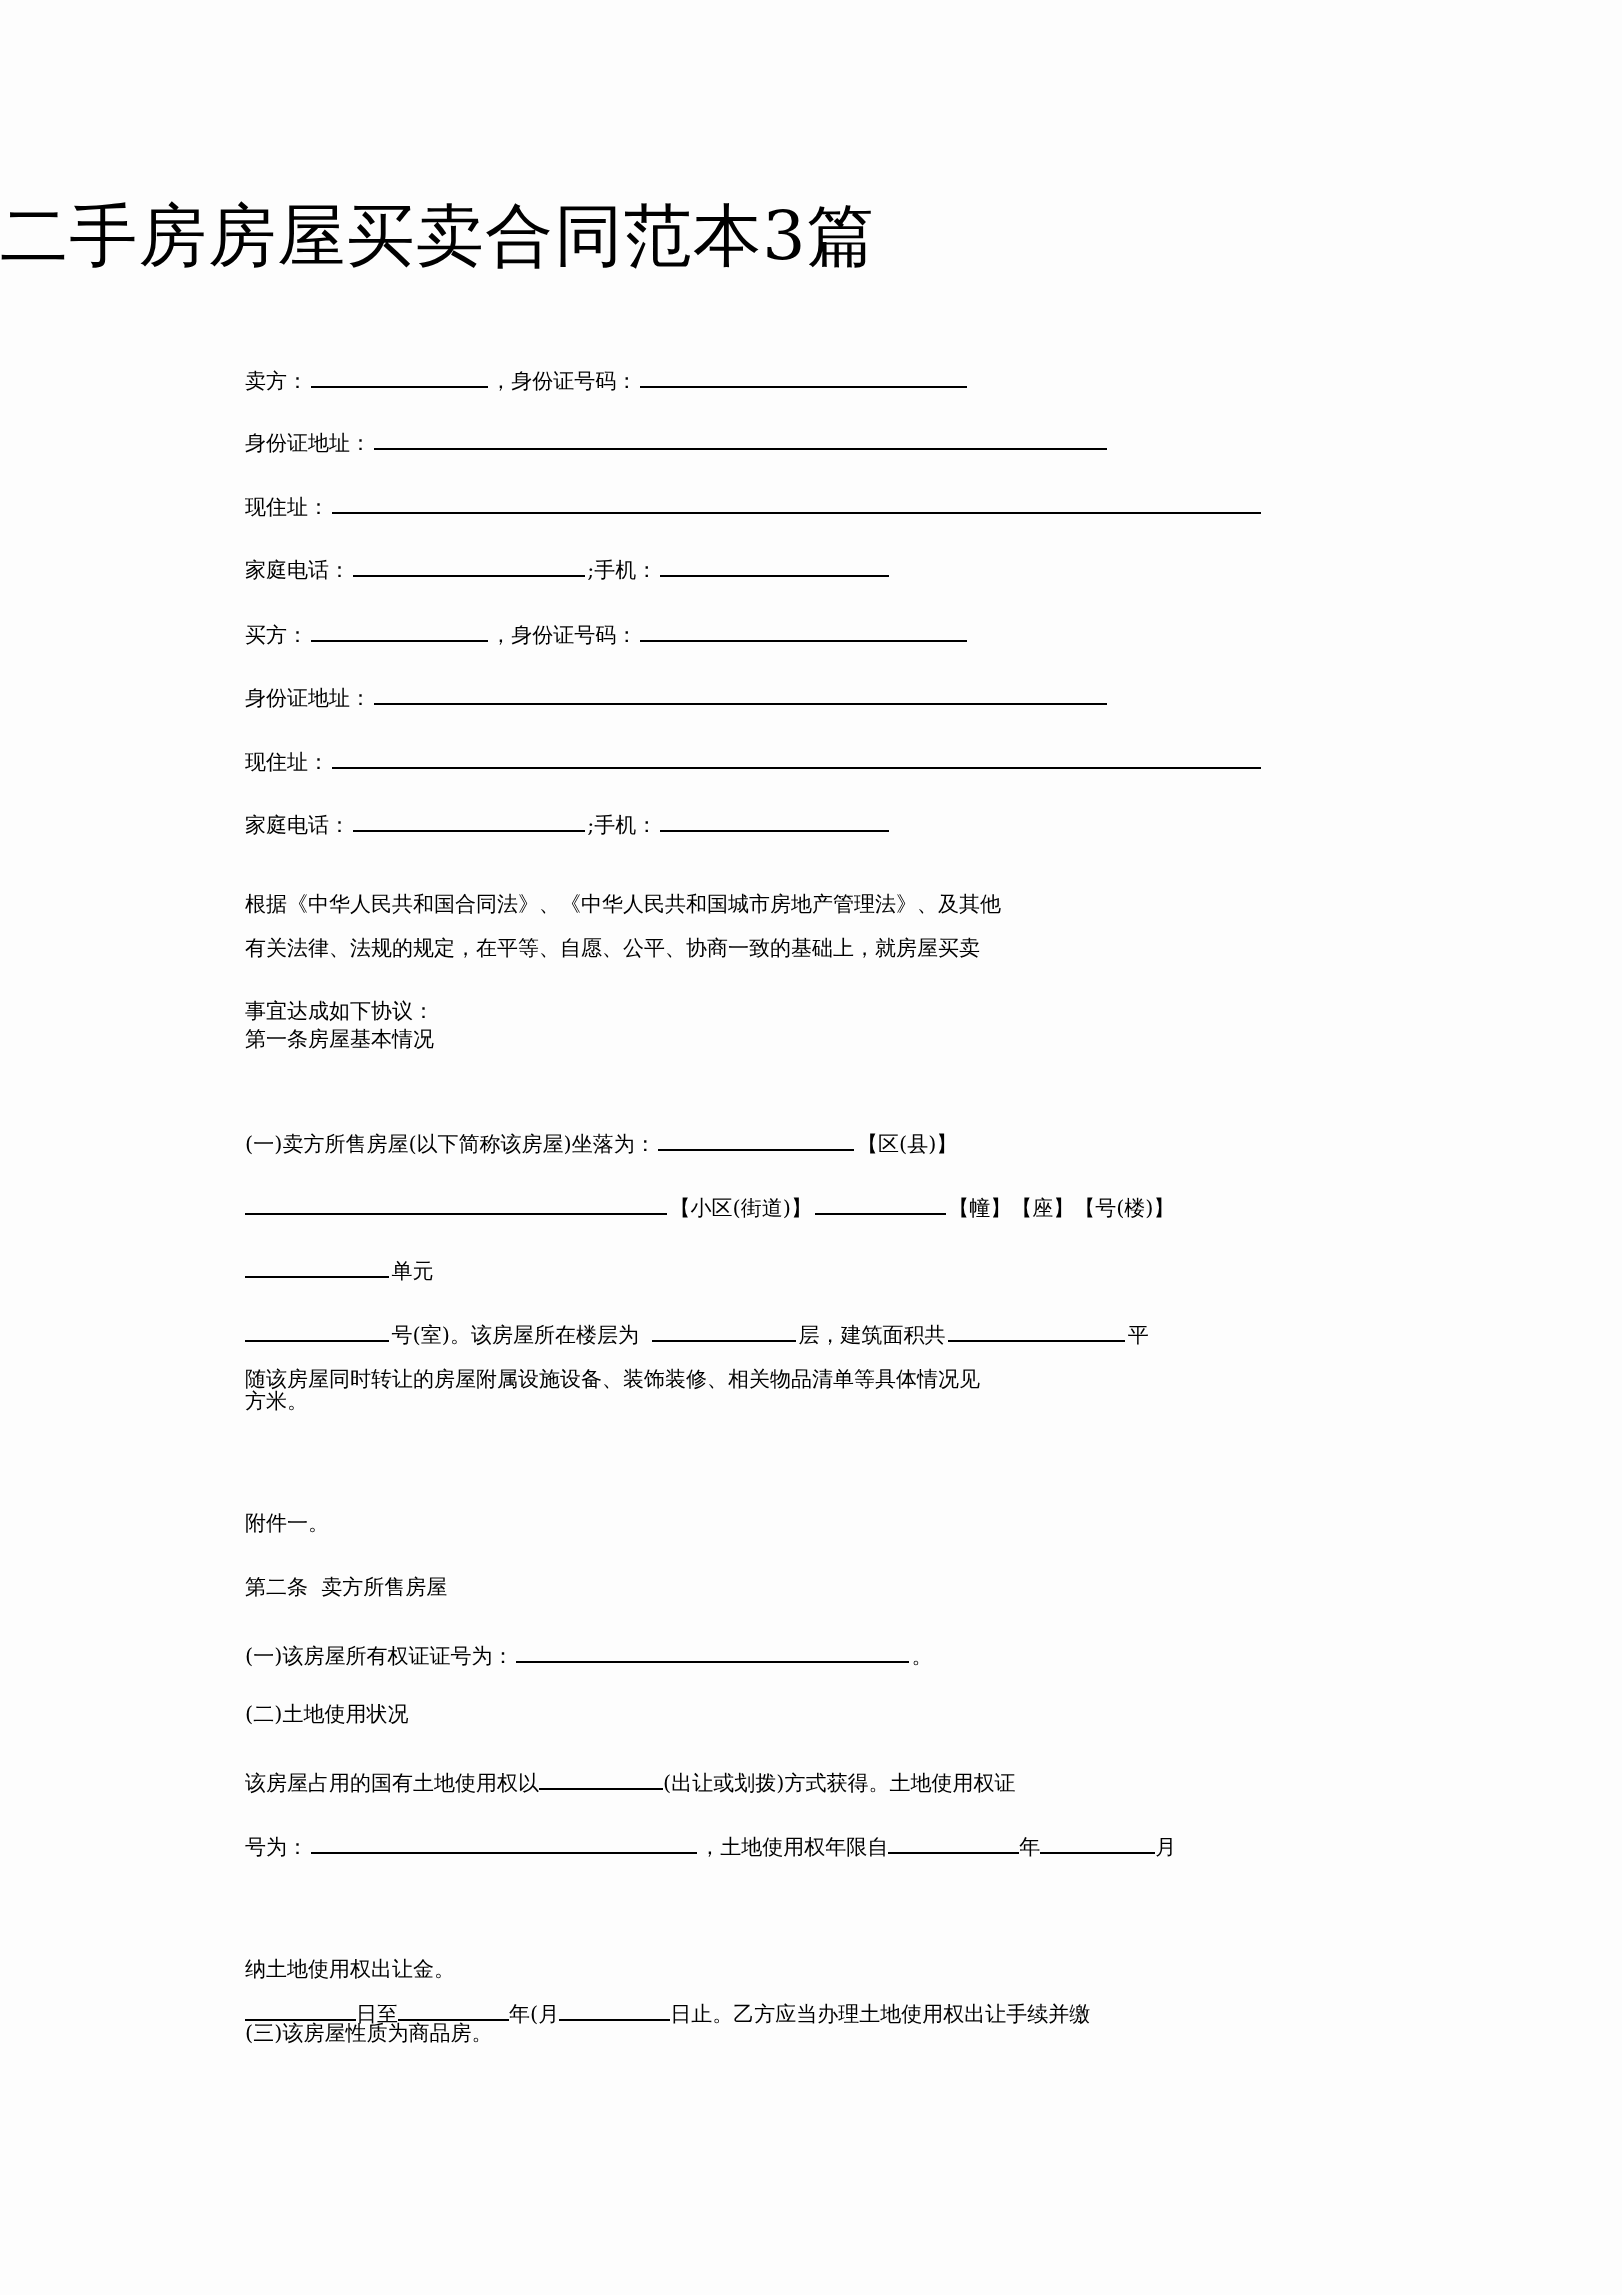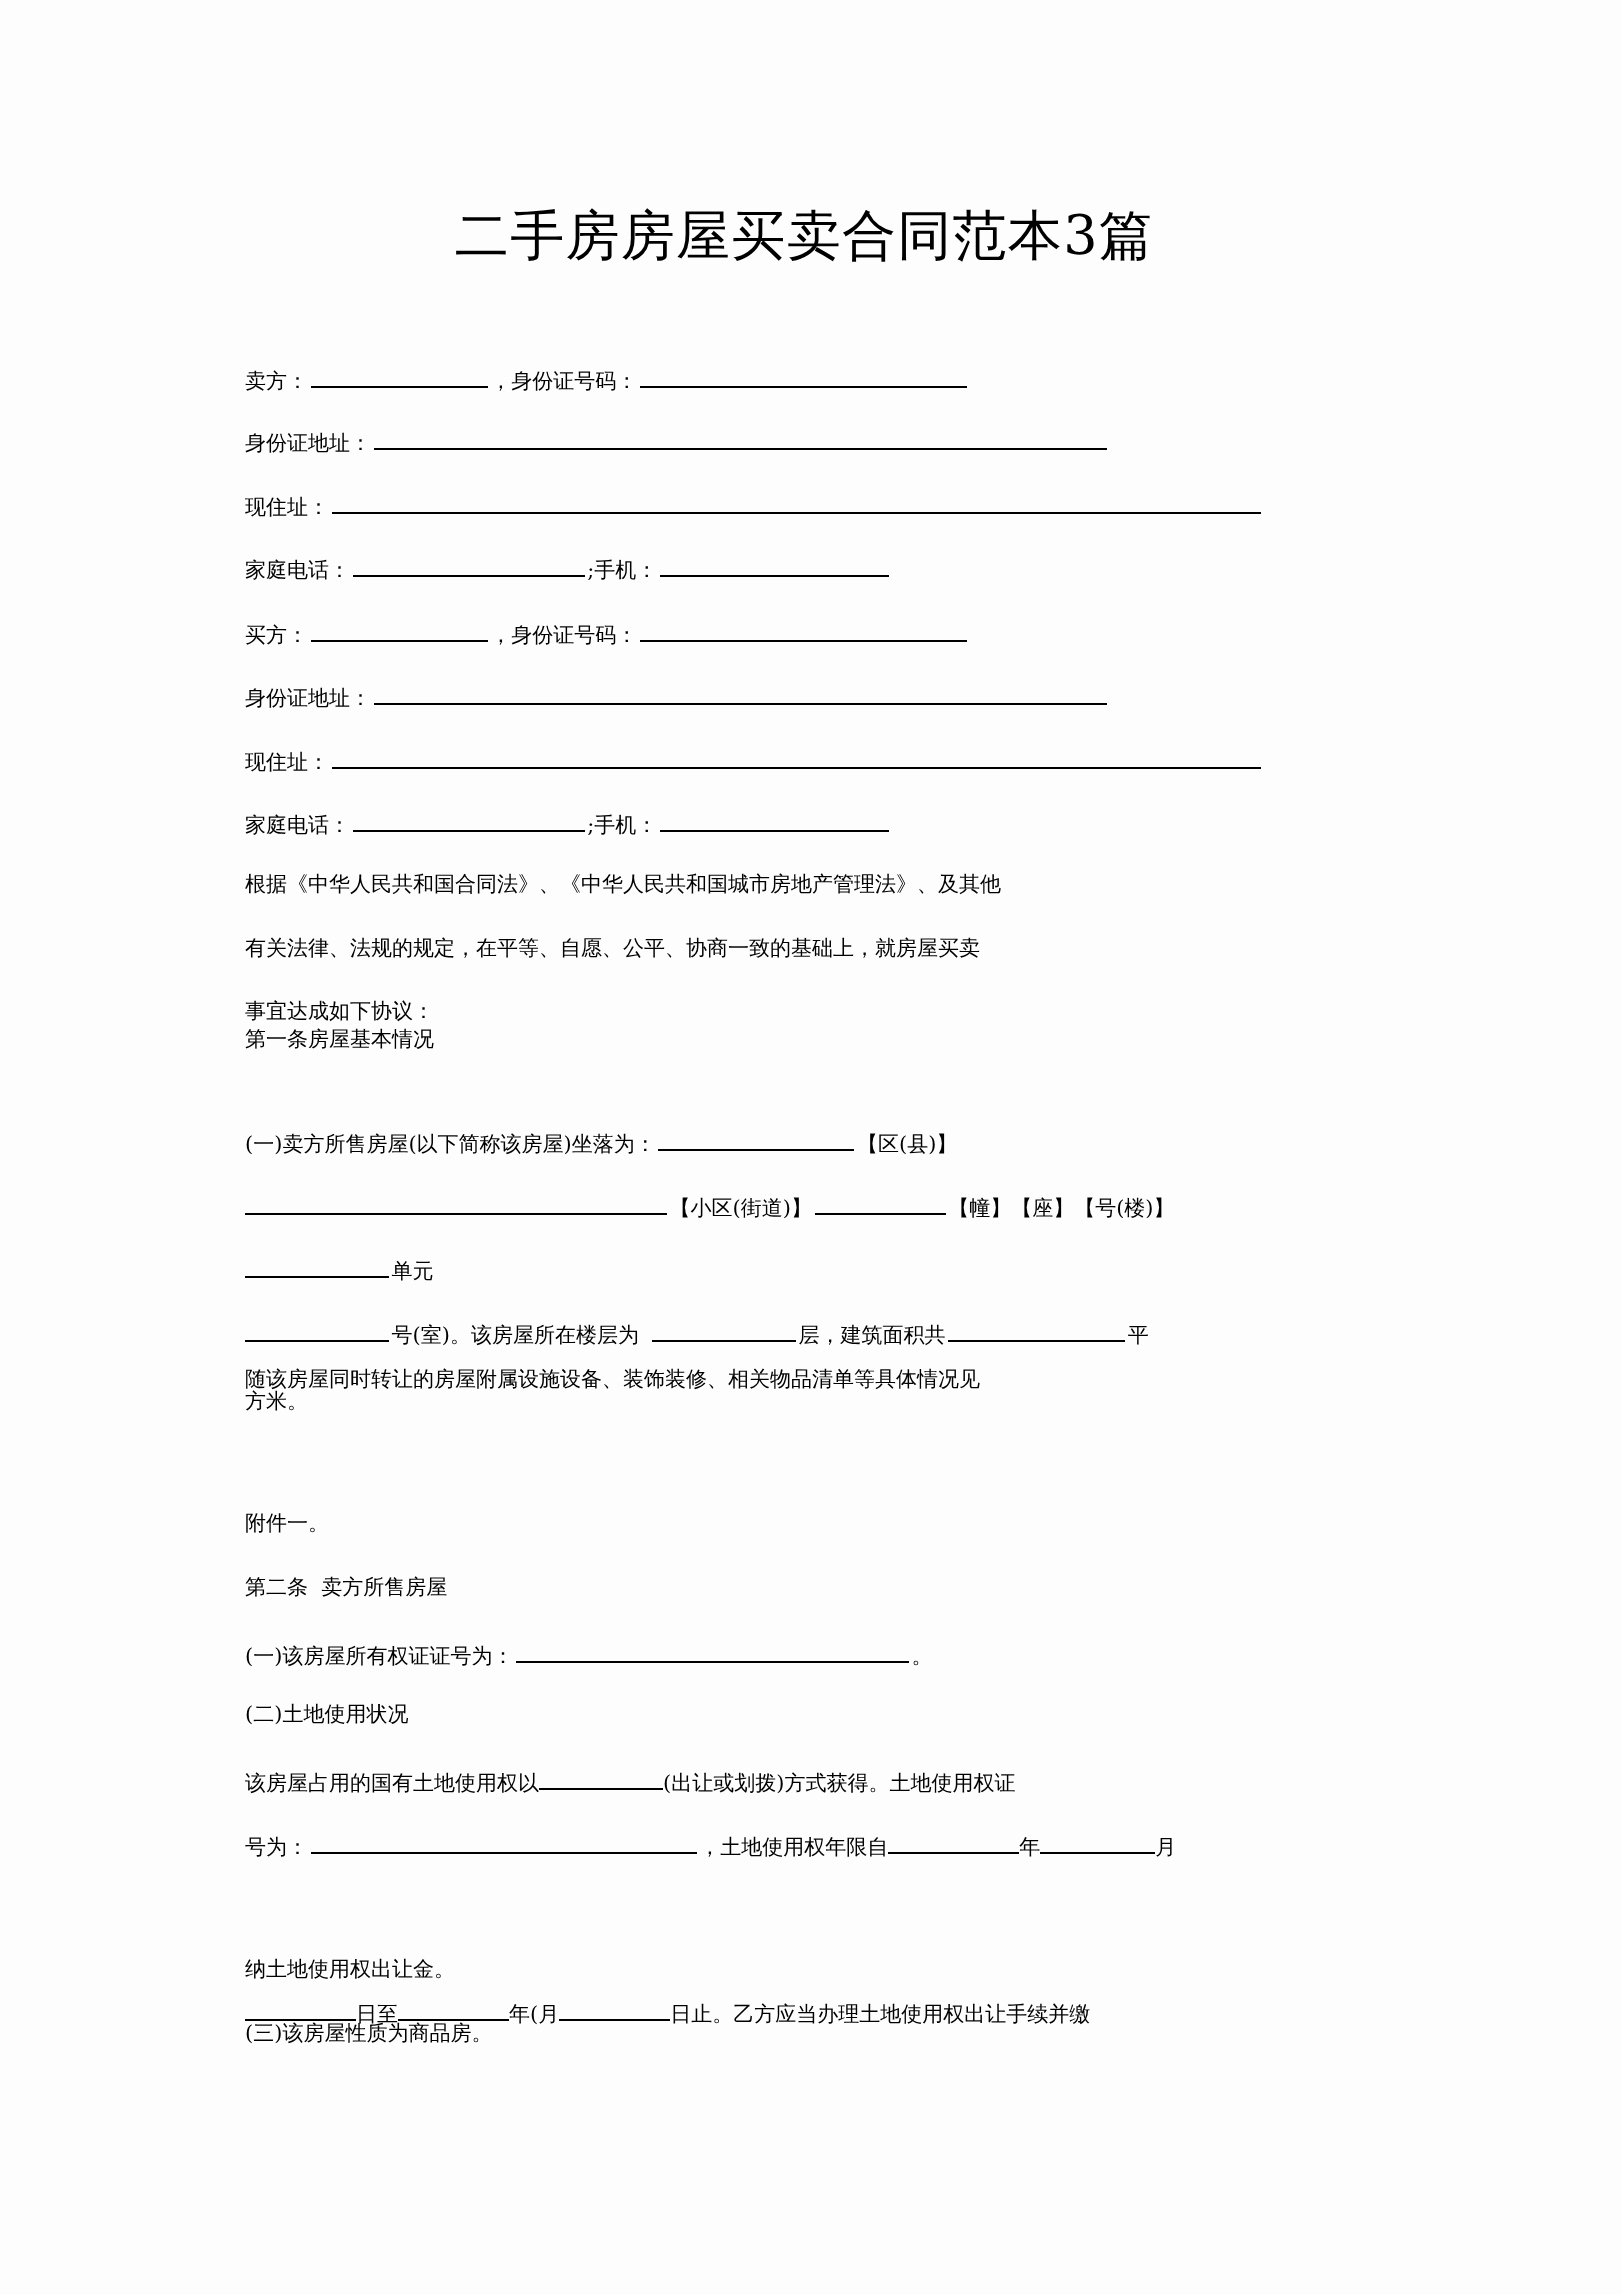--- a/index.html
+++ b/index.html
@@ -1,22 +1,22 @@
 <!DOCTYPE html>
 <html style="font-size:10.5px"><head>
 <meta charset="utf-8">
 <style>
   html, body { margin: 0; padding: 0; }
   body {
     width: 1623px; height: 2295px; background: #fdfdfd; position: relative; overflow: hidden;
     font-family: "DejaVu Serif", "Liberation Serif", serif; color: #000;
   }
   .title {
-    position: absolute; left: 0; top: 196px; width: 1609px; text-align: center;
-    font-size: 54px; letter-spacing: 1.3px; line-height: 79px;
+    position: absolute; left: 0; top: 196px; width: 1609px; text-align: left;
+    font-size: 68px; letter-spacing: 1.3px; line-height: 79px;
   }
   .line {
     position: absolute; left: 245px; font-size: 21px; line-height: 39px; white-space: nowrap;
   }
   .blank {
     display: inline-block; border-bottom: 2px solid #000; height: 29px; vertical-align: baseline;
     margin: 0 2.6px;
   }
 </style>
 </head>
@@ -43,21 +43,21 @@
 <div class="line" style="top:674px">
   <span>身份证地址：</span><span class="blank" style="width:733px"></span>
 </div>
 <div class="line" style="top:738px">
   <span>现住址：</span><span class="blank" style="width:929px"></span>
 </div>
 <div class="line" style="top:801px">
   <span>家庭电话：</span><span class="blank" style="width:232px"></span><span>;手机：</span><span class="blank" style="width:229px"></span>
 </div>
 
-<div class="line" style="top:865px">根据《中华人民共和国合同法》、《中华人民共和国城市房地产管理法》、及其他</div>
+<div class="line" style="top:885px">根据《中华人民共和国合同法》、《中华人民共和国城市房地产管理法》、及其他</div>
 <div class="line" style="top:929px">有关法律、法规的规定，在平等、自愿、公平、协商一致的基础上，就房屋买卖</div>
 <div class="line" style="top:992px">事宜达成如下协议：</div>
 
 <div class="line" style="top:1020px">第一条房屋基本情况</div>
 <div class="line" style="top:1120px">
   <span>(一)卖方所售房屋(以下简称该房屋)坐落为：</span><span class="blank" style="width:196px"></span><span>【区(县)】</span>
 </div>
 <div class="line" style="top:1184px">
   <span class="blank" style="width:422px;margin-left:0"></span><span>【小区(街道)】</span><span class="blank" style="width:131px"></span><span>【幢】【座】【号(楼)】</span>
 </div>

